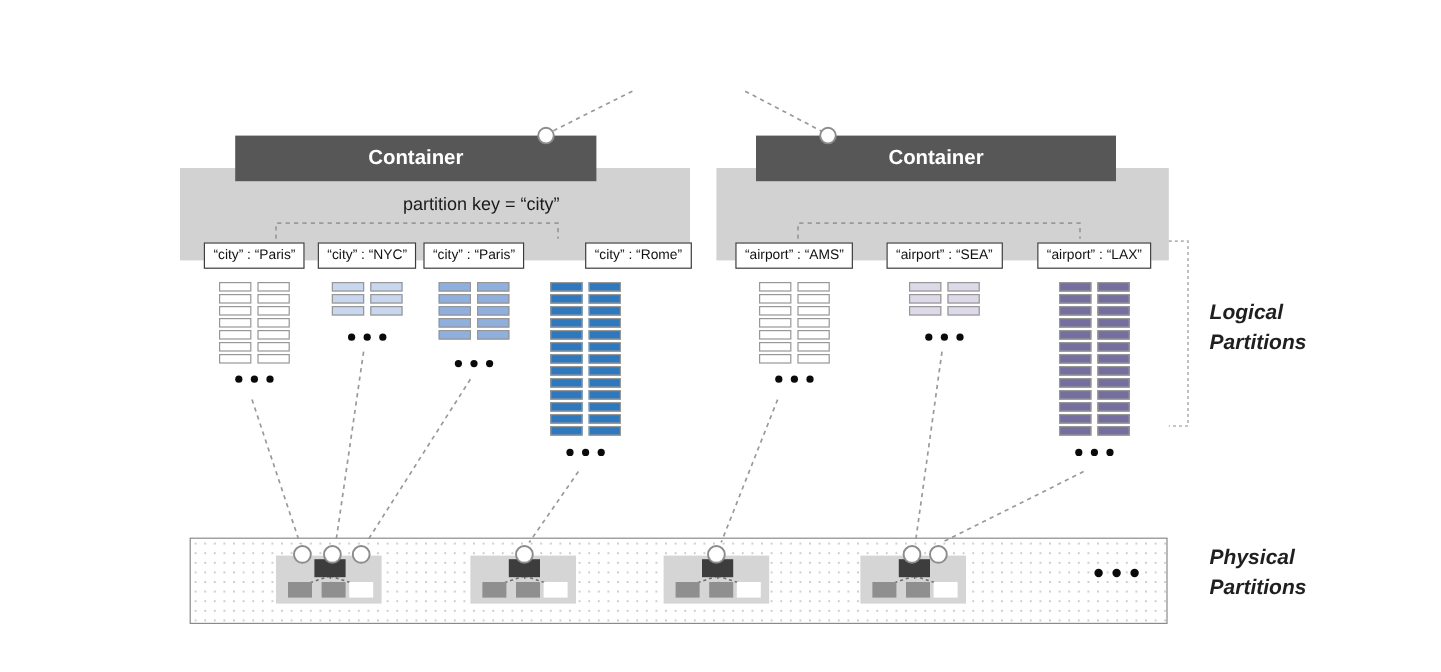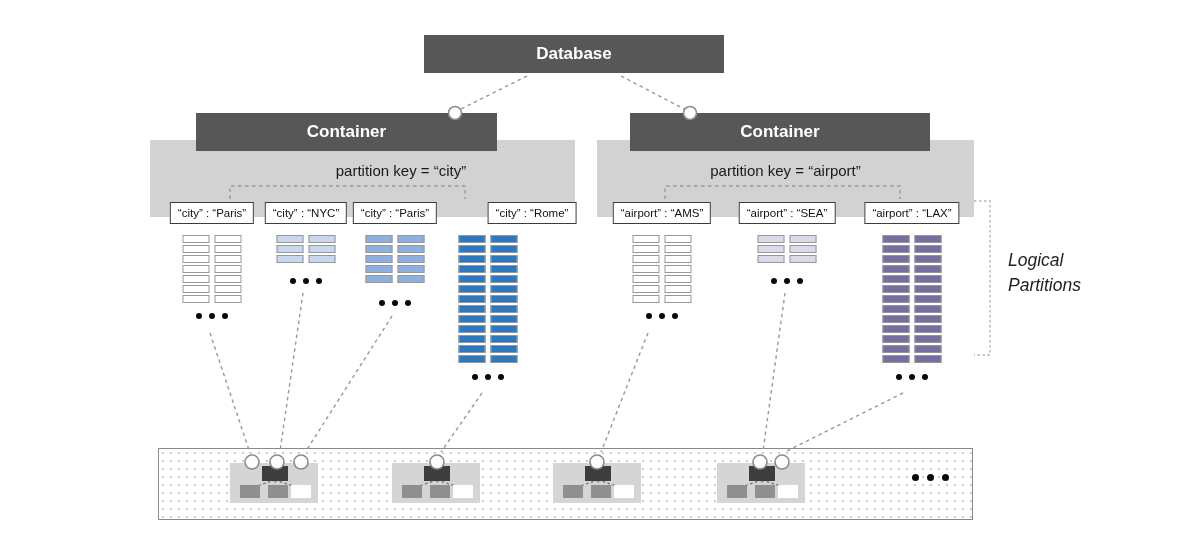--- a/index.html
+++ b/index.html
@@ -17,46 +17,45 @@
   .dots{position:absolute;transform:translateX(-50%);display:flex;gap:7px;z-index:2;}
   .dots i{width:6px;height:6px;border-radius:50%;background:#0a0a0a;display:block;}
   .phys-outer{position:absolute;left:158px;top:448px;width:815px;height:72px;
               border:1px solid #8a8a8a;background-color:#fff;
               background-image:radial-gradient(#cccccc 1px, transparent 1.1px);
               background-size:8px 8px;z-index:1;box-sizing:border-box;}
   .machine{position:absolute;width:88px;height:40px;background:#d5d5d5;z-index:2;}
   .phys-dots{position:absolute;display:flex;gap:8px;z-index:2;}
   .phys-dots i{width:7px;height:7px;border-radius:50%;background:#0a0a0a;display:block;}
   .annot{position:absolute;left:1008px;width:110px;font-style:italic;font-size:17.5px;
-         color:#1f1f1f;line-height:1.45;z-index:2;}
+         color:#1f1f1f;line-height:1.45;z-index:2;font-weight:bold;}
   #wires{position:absolute;left:0;top:0;z-index:5;pointer-events:none;}
 </style>
 </head>
 <body>
 
 <div class="canvas">
 
-  <div class="darkbox" style="left:424px;top:35px;width:300px;height:38px;">Database</div>
 
   <div class="panel" style="left:150px;top:140px;width:425px;height:77px;"></div>
   <div class="darkbox" style="left:196px;top:113px;width:301px;height:38px;">Container</div>
   <div class="pkey" style="left:150px;top:162px;width:502px;">partition key = “city”</div>
 
   <div class="panel" style="left:597px;top:140px;width:377px;height:77px;"></div>
   <div class="darkbox" style="left:630px;top:113px;width:300px;height:38px;">Container</div>
-  <div class="pkey" style="left:597px;top:162px;width:377px;">partition key = “airport”</div>
 
   <div class="phys-outer"></div>
   <div class="phys-dots" style="left:912px;top:474px;">
       <i></i>
       <i></i>
       <i></i>
     </div>
 
   <div class="annot" style="top:248px;">Logical Partitions</div>
+  <div class="annot" style="top:452px;">Physical Partitions</div>
 
   <div id="gen">
       <div class="lp-label" style="left:212px;top:202px;">“city” : “Paris”</div>
       <div class="stack" style="left:212px;top:235px;">
         <div class="cell" style="background:#ffffff;"></div>
         <div class="cell" style="background:#ffffff;"></div>
         <div class="cell" style="background:#ffffff;"></div>
         <div class="cell" style="background:#ffffff;"></div>
         <div class="cell" style="background:#ffffff;"></div>
         <div class="cell" style="background:#ffffff;"></div>

